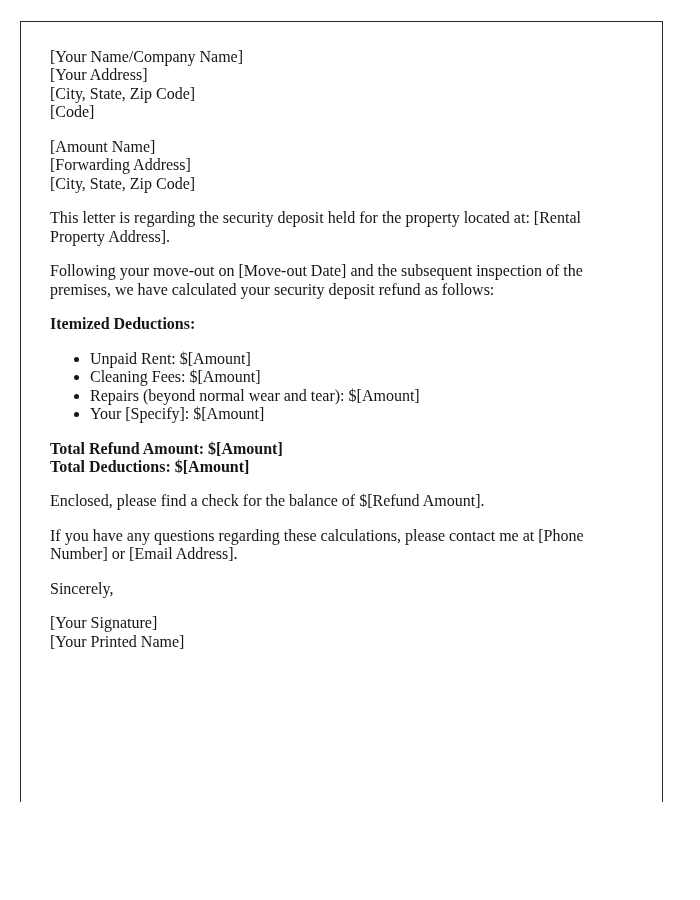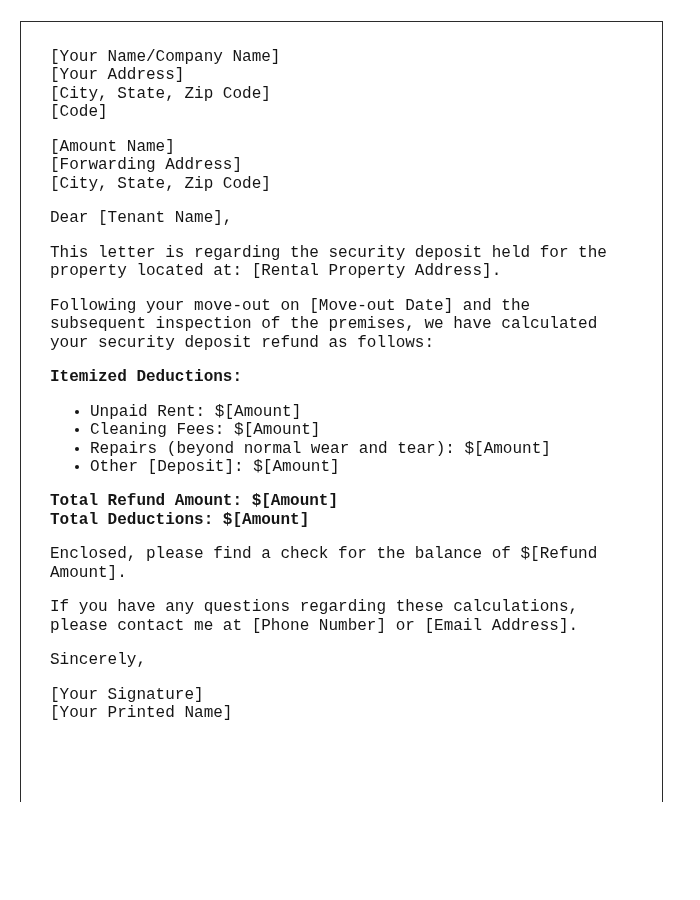--- a/index.html
+++ b/index.html
@@ -3,21 +3,21 @@
 <meta charset="utf-8">
 <style>
   * { margin: 0; padding: 0; box-sizing: border-box; }
   html, body { background: #ffffff; }
   .screen {
     position: relative;
     width: 700px;
     height: 900px;
     background: #ffffff;
     overflow: hidden;
-    font-family: Liberation Mono, monospace;
+    font-family: Liberation Serif, serif;
     color: #151515;
   }
   .doc-frame {
     position: absolute;
     left: 20px;
     top: 21px;
     width: 643px;
     height: 781px;
     border: 1.5px solid #2b2b2b;
     border-bottom: none;
@@ -49,34 +49,33 @@
       <span class="line">[Code]</span>
     </p>
 
     <p class="para">
       <span class="line">[Amount Name]</span>
       <span class="line">[Forwarding Address]</span>
       <span class="line">[City, State, Zip Code]</span>
     </p>
 
 
-    <p class="para">Dear [Tenant Name],</p>
 
     <p class="para">This letter is regarding the security deposit held for the property located at: [Rental Property Address].</p>
 
     <p class="para">Following your move-out on [Move-out Date] and the subsequent inspection of the premises, we have calculated your security deposit refund as follows:</p>
 
 
     <p class="para bold">Itemized Deductions:</p>
 
     <ul class="deductions">
       <li>Unpaid Rent: $[Amount]</li>
       <li>Cleaning Fees: $[Amount]</li>
       <li>Repairs (beyond normal wear and tear): $[Amount]</li>
-      <li>Other [Deposit]: $[Amount]</li>
+      <li>Your [Specify]: $[Amount]</li>
     </ul>
 
     <p class="para">
       <span class="line bold">Total Refund Amount: $[Amount]</span>
       <span class="line bold">Total Deductions: $[Amount]</span>
     </p>
 
     <p class="para">Enclosed, please find a check for the balance of $[Refund Amount].</p>
 
     <p class="para">If you have any questions regarding these calculations, please contact me at [Phone Number] or [Email Address].</p>

